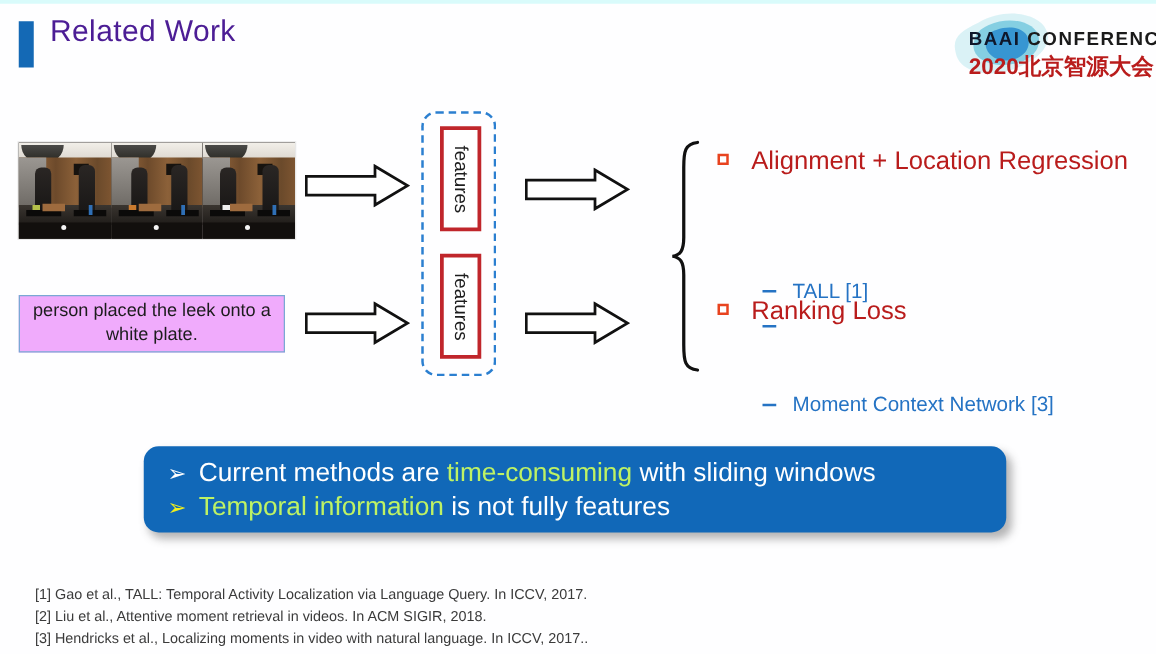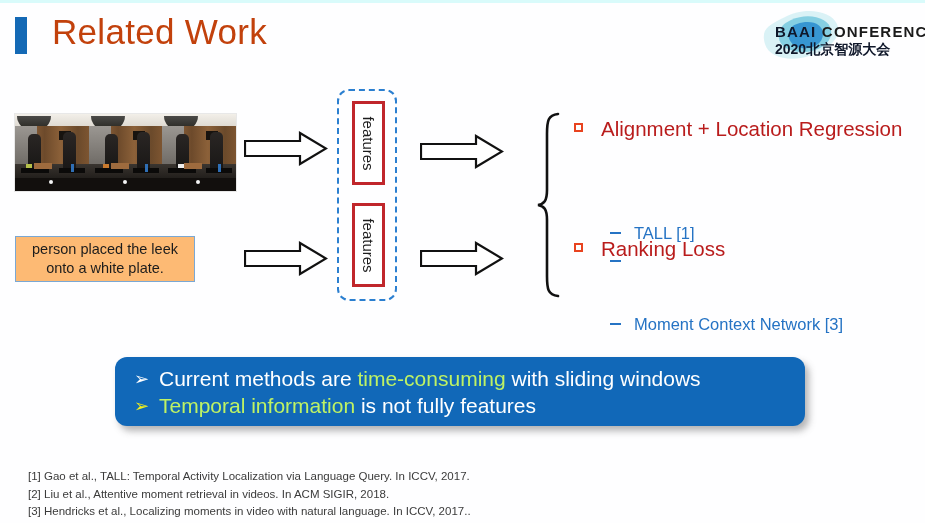--- a/index.html
+++ b/index.html
@@ -26,23 +26,23 @@
 
   
   #title-accent {
     position: absolute;
     left: 15px; top: 17px;
     width: 12px; height: 37px;
     background: #1469b5;
   }
   #page-title {
     position: absolute;
-    left: 52px; top: 12px;
-    font-size: 35px;
-    color: #c2410c;
+    left: 40px; top: 12px;
+    font-size: 24px;
+    color: #4c1d95;
     letter-spacing: 0.3px;
     white-space: nowrap;
   }
 
   
   #logo {
     position: absolute;
     left: 757px; top: 8px;
     width: 162px; height: 62px;
   }
@@ -53,24 +53,24 @@
     font-size: 15px;
     font-weight: bold;
     letter-spacing: 1.2px;
     color: #1a1a1a;
     white-space: nowrap;
   }
   #logo-text-top .baai { color: #0f172a; }
   #logo-text-bottom {
     position: absolute;
     left: 18px; top: 33px;
-    font-size: 14px;
+    font-size: 18px;
     font-weight: bold;
     letter-spacing: 0px;
-    color: #0f172a;
+    color: #b91c1c;
     white-space: nowrap;
   }
 
   
   #video-strip {
     position: absolute;
     left: 14px; top: 113px;
     width: 223px; height: 79px;
     display: flex;
     border: 1px solid #e8e8e8;
@@ -136,23 +136,23 @@
     background:#2f6fb5;
   }
   .vf-mat {
     position:absolute; top:54px; height:5px; background:#0b0a09;
   }
 
   
   #query-box {
     position: absolute;
     left: 15px; top: 236px;
-    width: 180px; height: 46px;
+    width: 213px; height: 46px;
     border: 1px solid #7aa8d4;
-    background: #fdba74;
+    background: #f0abfc;
     box-sizing: border-box;
     display: flex;
     align-items: center;
     justify-content: center;
   }
   #query-text {
     font-size: 14.5px;
     color: #1c1c1c;
     text-align: center;
     line-height: 19px;

